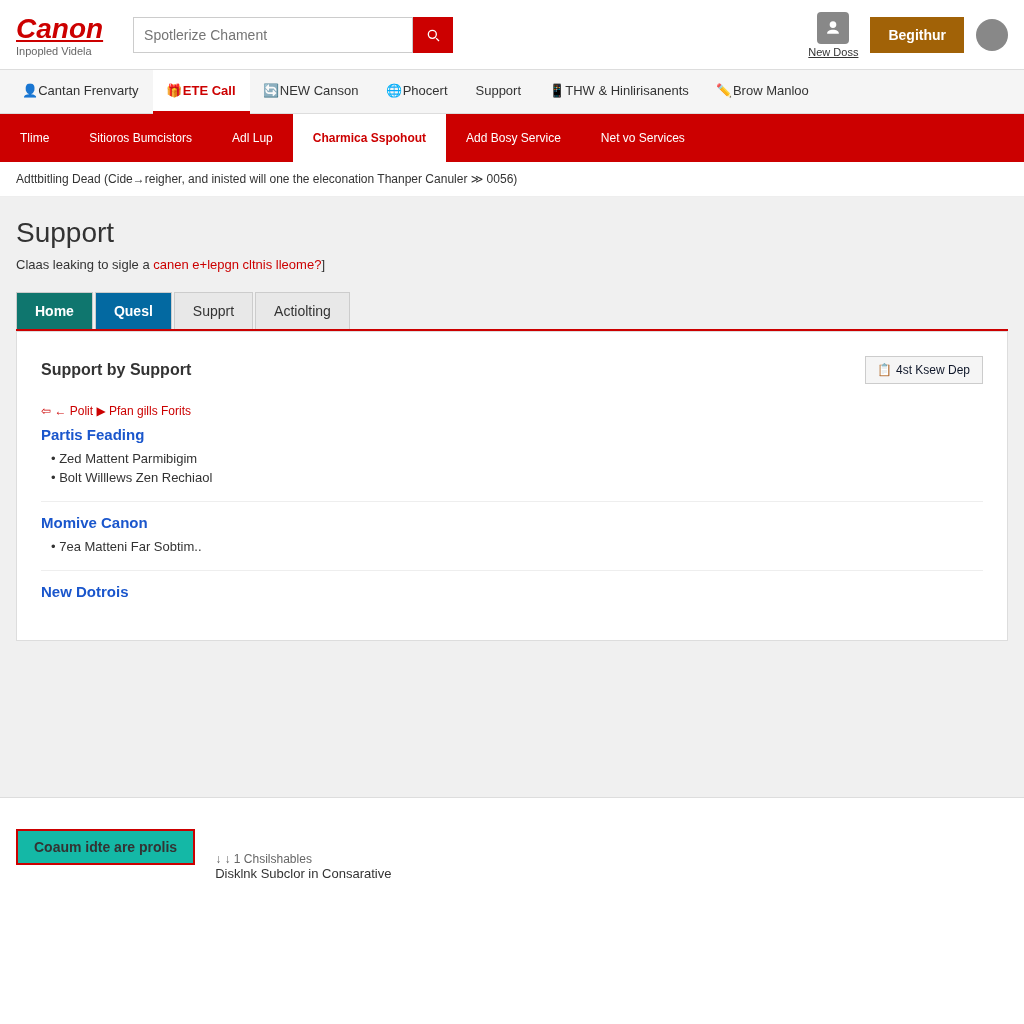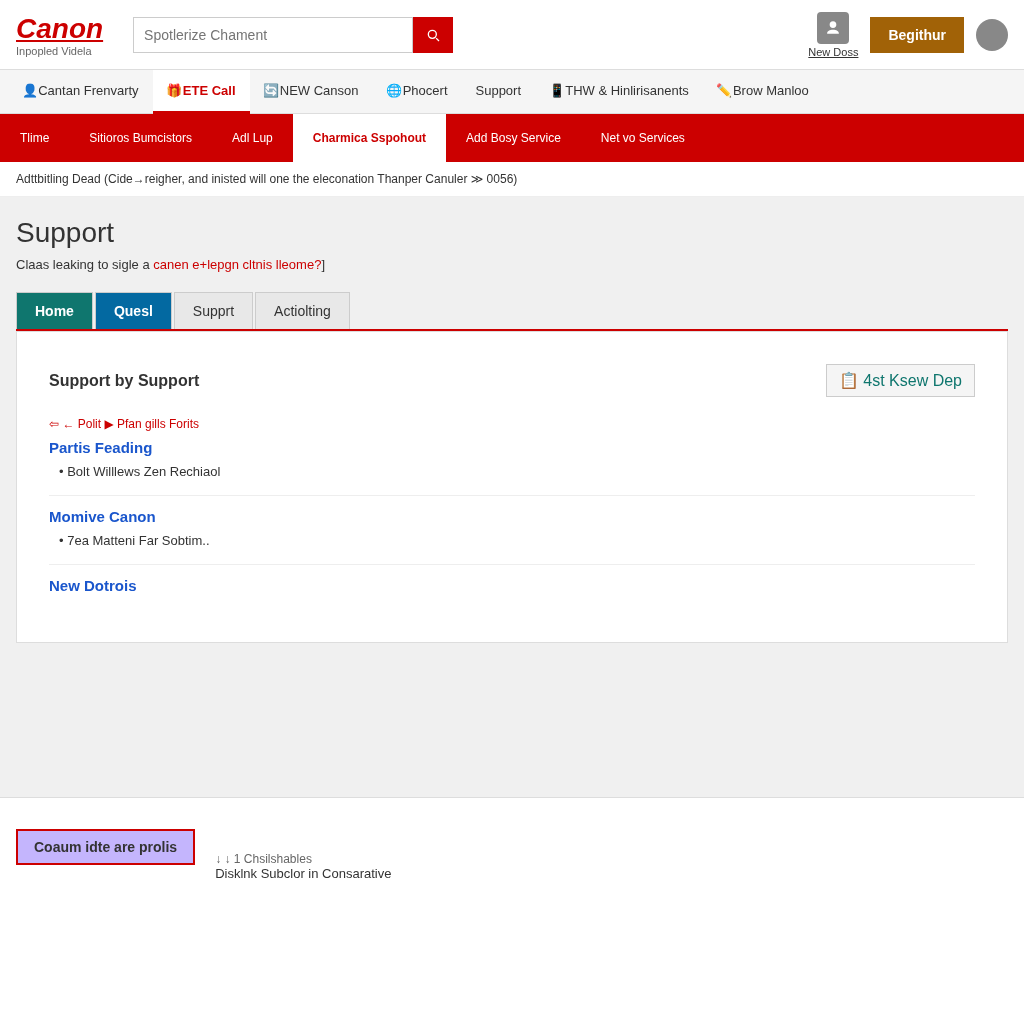--- a/index.html
+++ b/index.html
@@ -40,36 +40,36 @@
     .page-title { font-size: 28px; font-weight: normal; color: #333; margin-bottom: 8px; }
     .page-desc { font-size: 13px; color: #333; margin-bottom: 20px; }
     .page-desc a { color: #cc0000; text-decoration: none; }
 
     
     .tabs { display: flex; border-bottom: 2px solid #cc0000; margin-bottom: 0; }
     .tab { padding: 10px 18px; cursor: pointer; font-size: 14px; color: #333; background: #e8e8e8; border: 1px solid #ccc; border-bottom: none; margin-right: 2px; }
     .tab.active { background: #0f766e; color: white; font-weight: bold; }
 
     
-    .card { background: #fff; border: 1px solid #ddd; padding: 32px; margin-top: 0; }
+    .card { background: #fff; border: 1px solid #ddd; padding: 24px; margin-top: 0; }
     .card-header { display: flex; justify-content: space-between; align-items: center; margin-bottom: 20px; }
     .card-title { font-size: 16px; font-weight: bold; color: #333; }
-    .card-btn { background: #f5f5f5; border: 1px solid #ccc; padding: 6px 12px; font-size: 16px; cursor: pointer; color: #0f766e; }
+    .card-btn { background: #f5f5f5; border: 1px solid #ccc; padding: 6px 12px; font-size: 12px; cursor: pointer; color: #0f172a; }
 
     
     .link-section { margin-bottom: 16px; }
     .link-breadcrumb { font-size: 12px; color: #cc0000; margin-bottom: 8px; }
     .link-breadcrumb span { color: #cc0000; }
     .section-heading { font-size: 15px; font-weight: bold; color: #1a56cc; margin-bottom: 8px; cursor: pointer; }
     .bullet-item { font-size: 13px; color: #333; margin-bottom: 4px; padding-left: 10px; }
     .bullet-item::before { content: "• "; color: #333; }
 
     
     .bottom-bar { background: #fff; border-top: 1px solid #ddd; padding: 14px 16px; display: flex; align-items: center; gap: 20px; }
-    .bottom-btn { border: 2px solid #cc0000; background: #c4b5fd; padding: 8px 16px; font-size: 14px; font-weight: bold; color: #333; cursor: pointer; }
+    .bottom-btn { border: 2px solid #cc0000; background: #14b8a6; padding: 8px 16px; font-size: 14px; font-weight: bold; color: #333; cursor: pointer; }
     .bottom-info { font-size: 13px; color: #333; }
     .bottom-sub { font-size: 12px; color: #666; margin-top: 40px; }
 
     .divider { border: none; border-top: 1px solid #eee; margin: 12px 0; }
 
     .new-dotrois { font-size: 15px; color: #1a56cc; font-weight: bold; cursor: pointer; margin-top: 8px; }
   </style>
 </head>
 <body>
 
@@ -164,20 +164,21 @@
         <span>4st Ksew Dep</span>
       </button>
     </div>
 
     <div class="link-section">
       <div class="link-breadcrumb">
         <span>⇦ </span>
         <span>← Polit ▶ Pfan gills Forits</span>
       </div>
       <div class="section-heading">Partis Feading</div>
+      <div class="bullet-item">Zed  Mattent Parmibigim</div>
       <div class="bullet-item">Bolt  Willlews Zen Rechiaol</div>
     </div>
 
     <hr class="divider">
 
     <div class="link-section">
       <div class="section-heading">Momive Canon</div>
       <div class="bullet-item">7ea  Matteni Far Sobtim..</div>
     </div>
 

